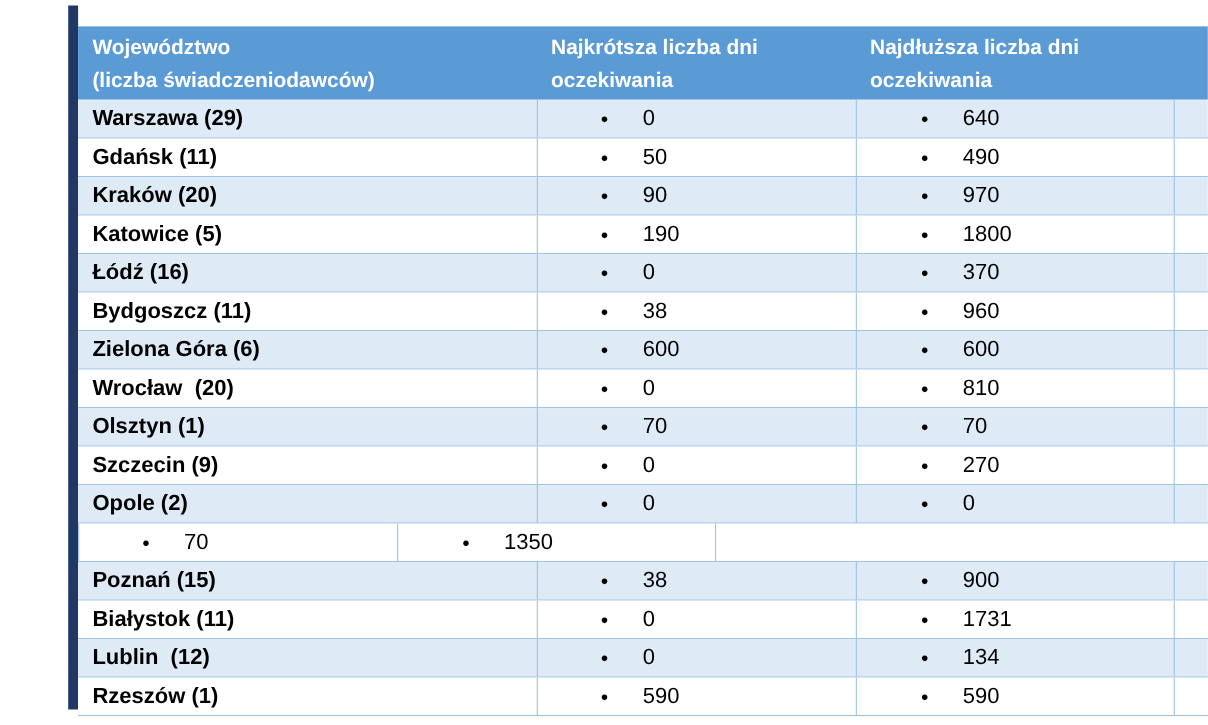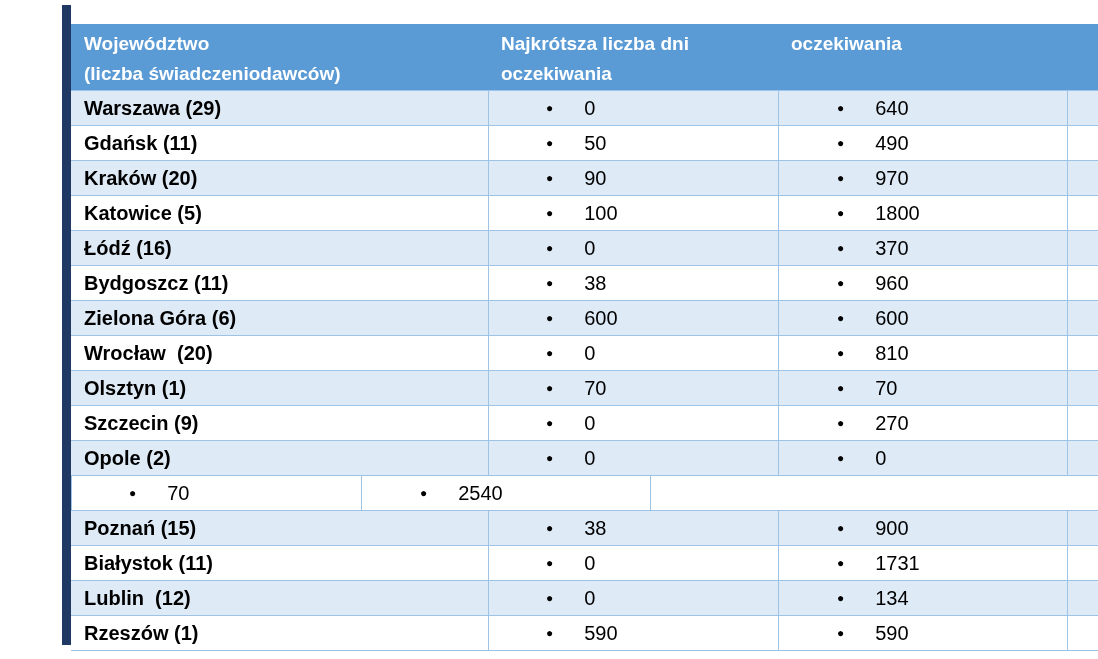--- a/index.html
+++ b/index.html
@@ -92,20 +92,21 @@
   <div class="header-row">
     <div class="hcell hc1">
       <div>Województwo</div>
       <div>(liczba świadczeniodawców)</div>
     </div>
     <div class="hcell hc2">
       <div>Najkrótsza liczba dni</div>
       <div>oczekiwania</div>
     </div>
     <div class="hcell hc3">
+      <div>Najdłuższa liczba dni</div>
       <div>oczekiwania</div>
     </div>
   </div>
 
   <div class="tbody">
     <div class="row">
       <div class="cell c1"><span>Warszawa (29)</span></div>
       <div class="cell c2">
           <span class="bullet">●</span>
           <span>0</span>
@@ -134,21 +135,21 @@
         </div>
       <div class="cell c3">
           <span class="bullet">●</span>
           <span>970</span>
         </div>
     </div>
     <div class="row">
       <div class="cell c1"><span>Katowice (5)</span></div>
       <div class="cell c2">
           <span class="bullet">●</span>
-          <span>100</span>
+          <span>190</span>
         </div>
       <div class="cell c3">
           <span class="bullet">●</span>
           <span>1800</span>
         </div>
     </div>
     <div class="row">
       <div class="cell c1"><span>Łódź (16)</span></div>
       <div class="cell c2">
           <span class="bullet">●</span>
@@ -225,21 +226,21 @@
           <span>0</span>
         </div>
     </div>
     <div class="row">
       <div class="cell c2">
           <span class="bullet">●</span>
           <span>70</span>
         </div>
       <div class="cell c3">
           <span class="bullet">●</span>
-          <span>2540</span>
+          <span>1350</span>
         </div>
     </div>
     <div class="row">
       <div class="cell c1"><span>Poznań (15)</span></div>
       <div class="cell c2">
           <span class="bullet">●</span>
           <span>38</span>
         </div>
       <div class="cell c3">
           <span class="bullet">●</span>

